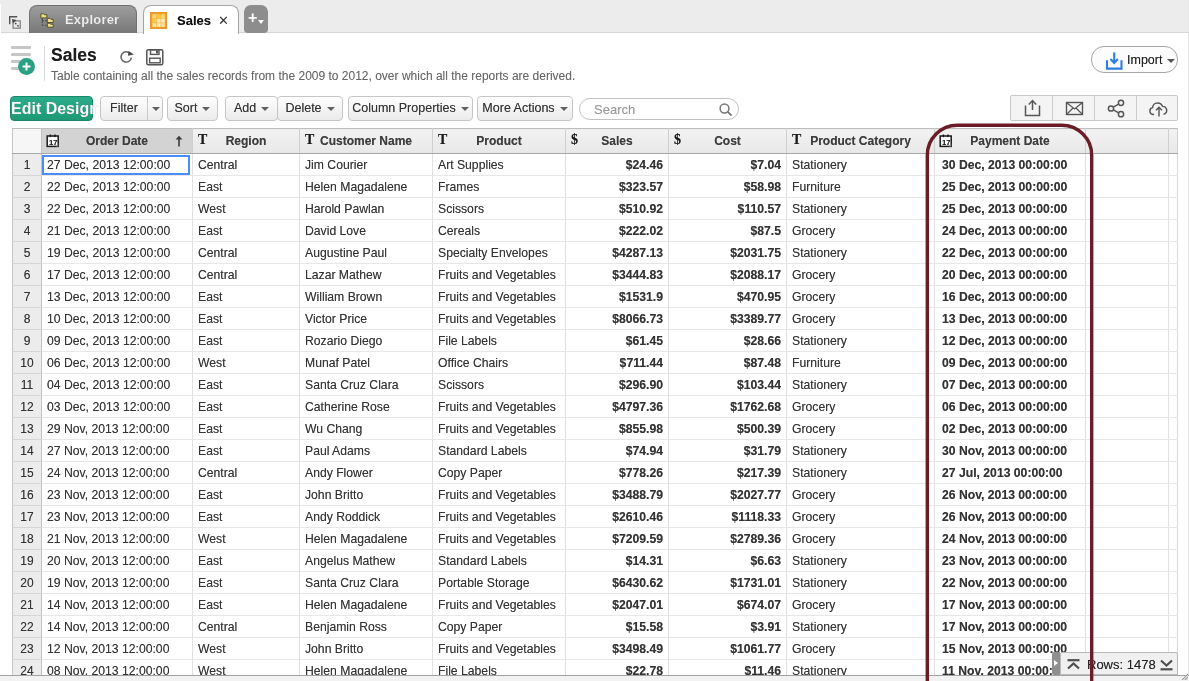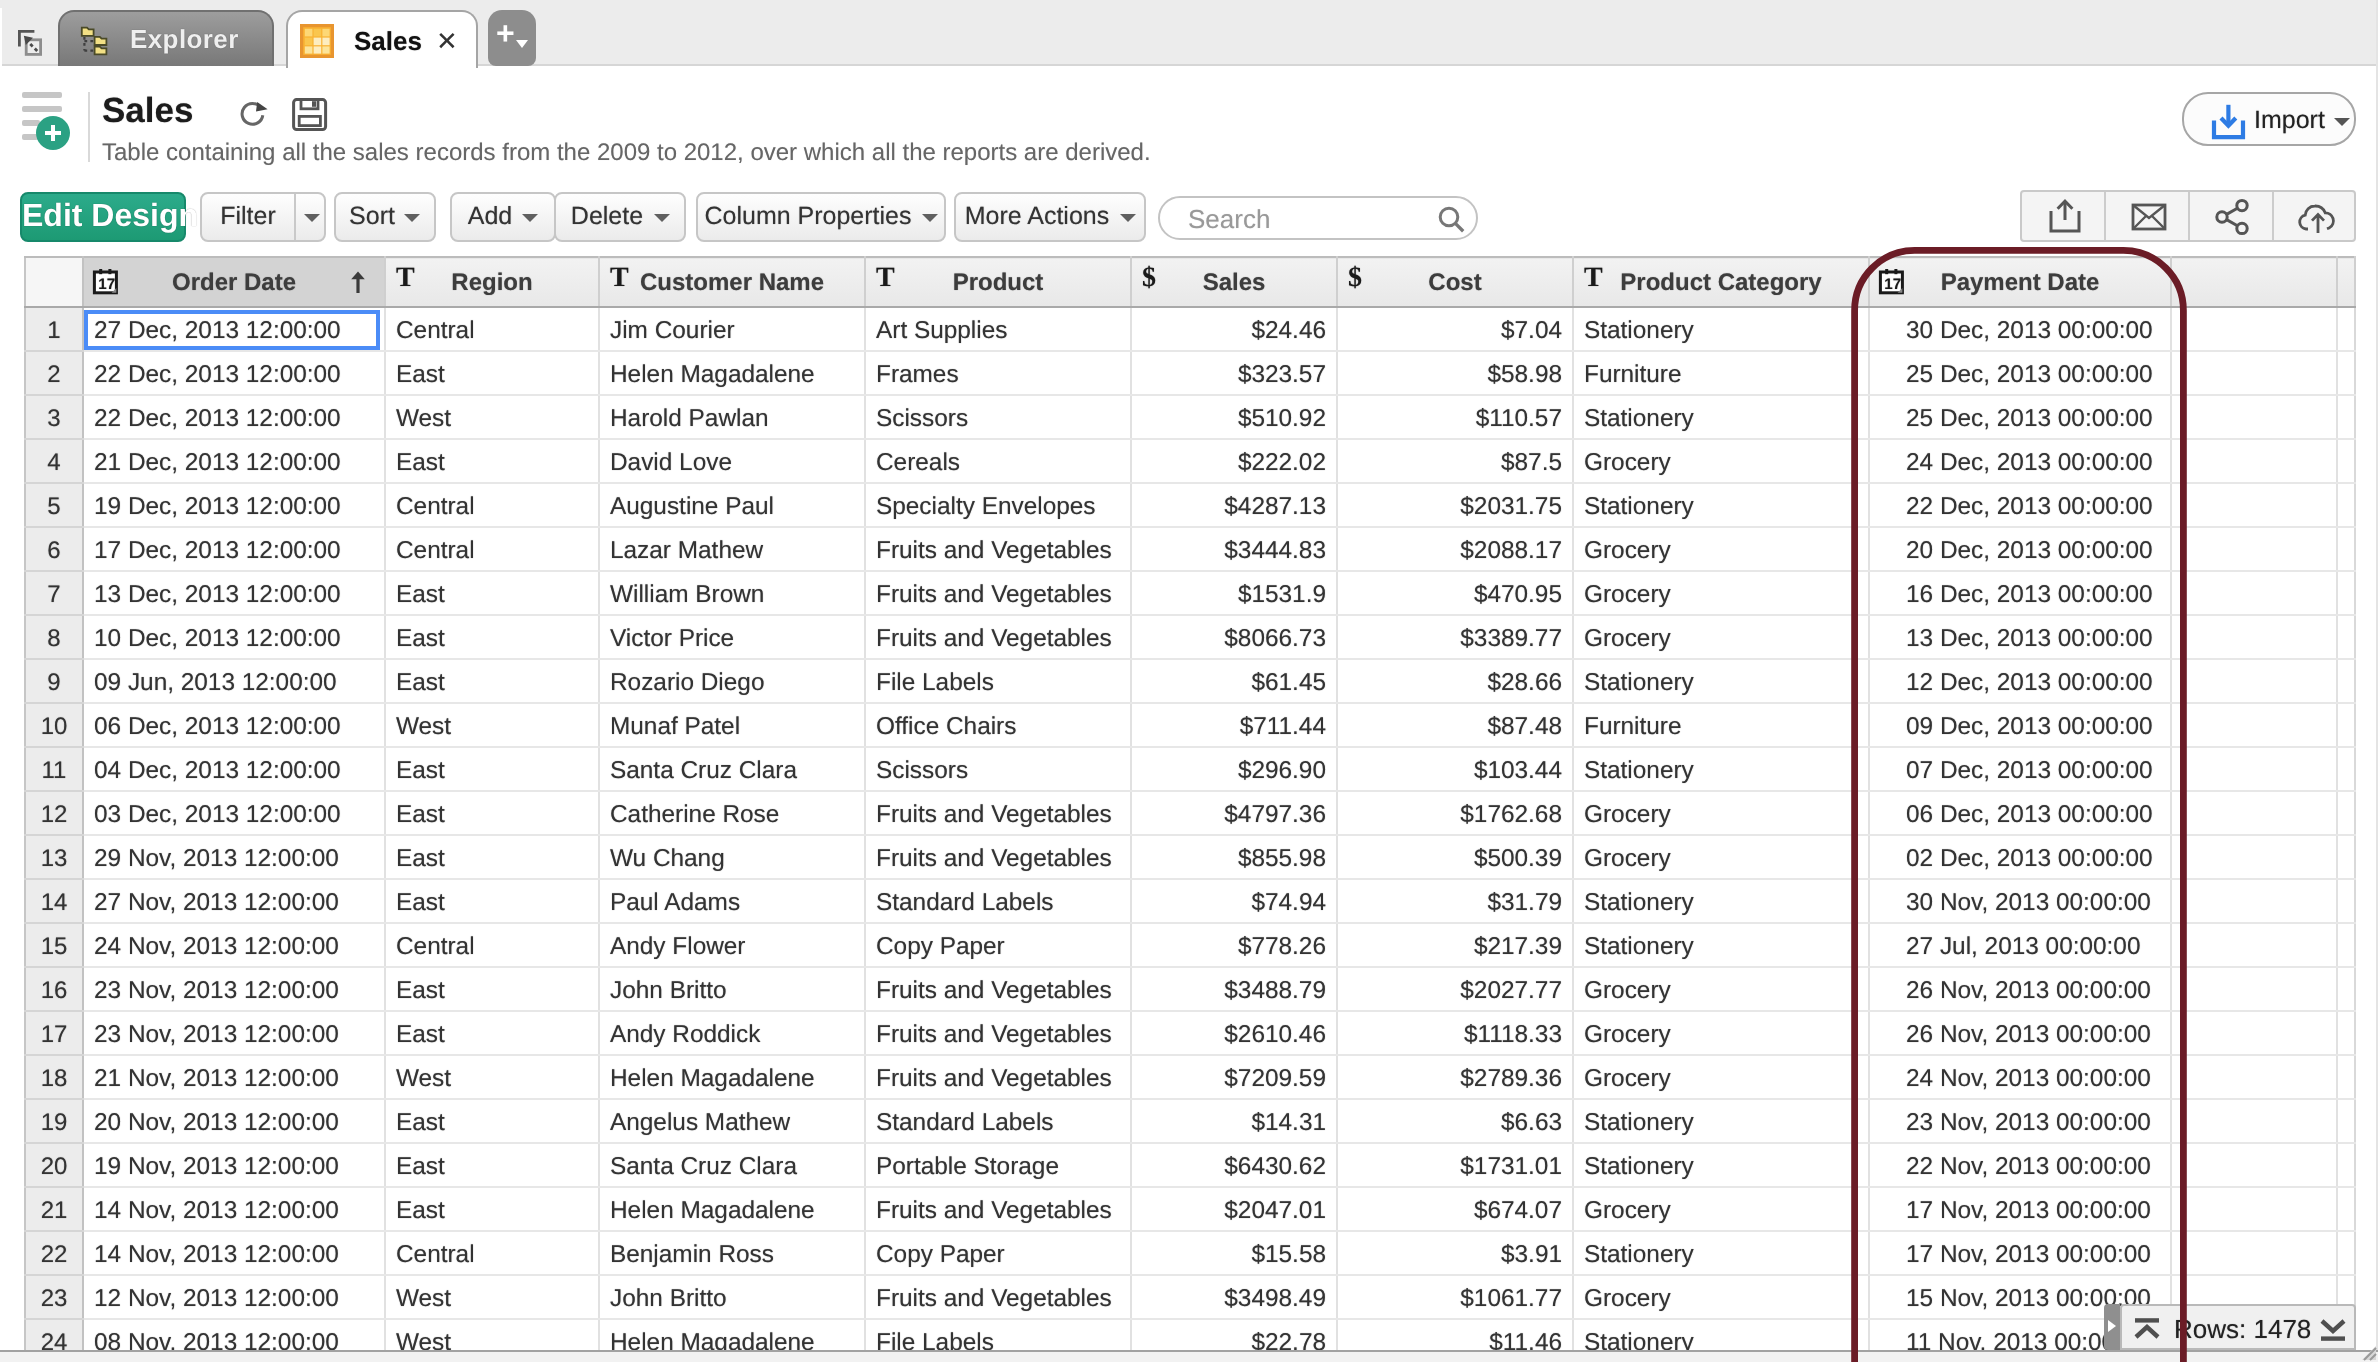--- a/index.html
+++ b/index.html
@@ -82,22 +82,22 @@
 th.sorted { background:#d3d3d3; }
 th.corner { background:#f6f6f6; border-right:1px solid #c2c2c2; }
 th .hic { position:absolute; left:4px; top:5px; }
 th .tic { position:absolute; left:5px; top:3px; font-family:"Liberation Serif",serif; font-size:14px;
   font-weight:bold; color:#1a1a1a; }
 th .sarr { position:absolute; right:8px; top:5px; }
 td { height:22px; border-right:1px solid #e1e1e1; border-bottom:1px solid #e7e7e7;
   font-size:12.2px; color:#333; padding:0 0 0 5px; background:#fff; }
 td.rn { background:#ececec; border-right:1px solid #c2c2c2; border-bottom:1px solid #d5d5d5;
   text-align:center; padding:0; font-size:12px; color:#333; }
-td.num { text-align:right; padding:0 5px 0 0; }
-td.pd { padding-left:18px; }
+td.num { text-align:right; padding:0 5px 0 0;font-weight:bold; }
+td.pd { padding-left:7px;font-weight:bold; }
 td.last { border-right:1px solid #d9d9d9; }
 table { border-left:1px solid #c6c6c6; }
 
 #selbox { position:absolute; left:42px; top:155px; width:148px; height:20px;
   border:2px solid #4b8cf7; z-index:4; }
 #annot { position:absolute; left:0; top:0; z-index:6; pointer-events:none; }
 #rowspanel { position:absolute; left:1060px; top:652px; width:118px; height:23px;
   background:#f0f0f0; border:1px solid #b9b9b9; border-radius:2px 2px 0 0; z-index:5; }
 #rowshandle { position:absolute; left:1052px; top:652px; width:8px; height:23px;
   background:#8f8f8f; border-radius:2px 0 0 2px; z-index:5; }
@@ -382,21 +382,21 @@
           <td>Fruits and Vegetables</td>
           <td class="num">$8066.73</td>
           <td class="num">$3389.77</td>
           <td>Grocery</td>
           <td class="pd">13 Dec, 2013 00:00:00</td>
           <td></td>
           <td class="last"></td>
         </tr>
 <tr>
           <td class="rn">9</td>
-          <td>09 Jun, 2013 12:00:00</td>
+          <td>09 Dec, 2013 12:00:00</td>
           <td>East</td>
           <td>Rozario Diego</td>
           <td>File Labels</td>
           <td class="num">$61.45</td>
           <td class="num">$28.66</td>
           <td>Stationery</td>
           <td class="pd">12 Dec, 2013 00:00:00</td>
           <td></td>
           <td class="last"></td>
         </tr>

